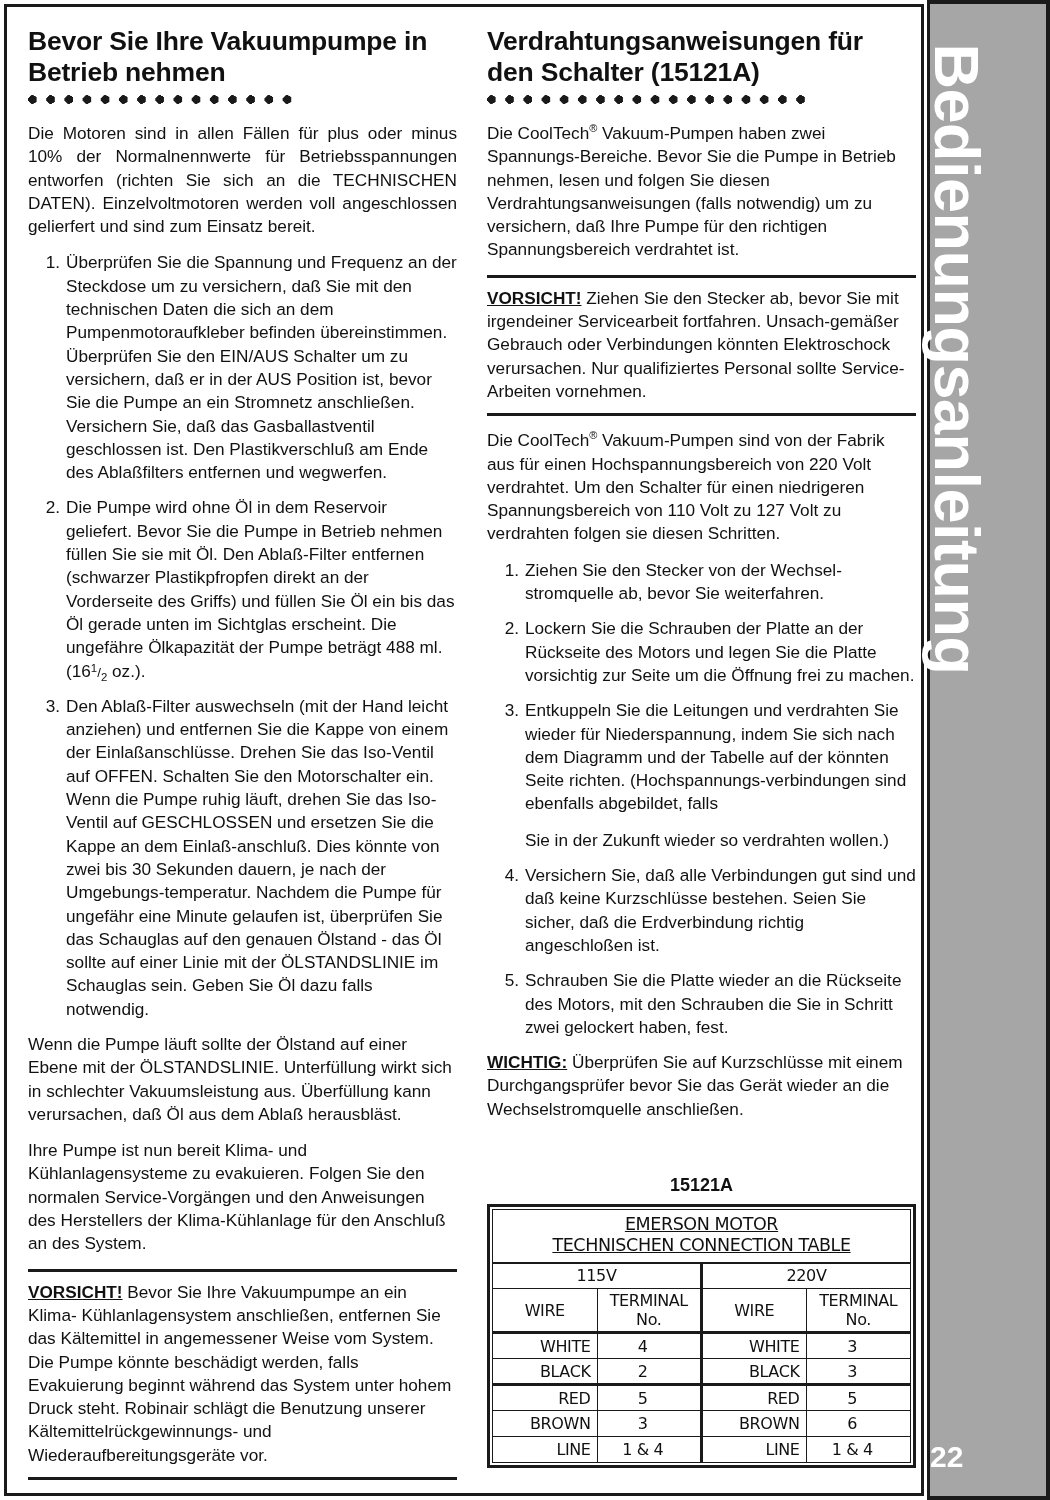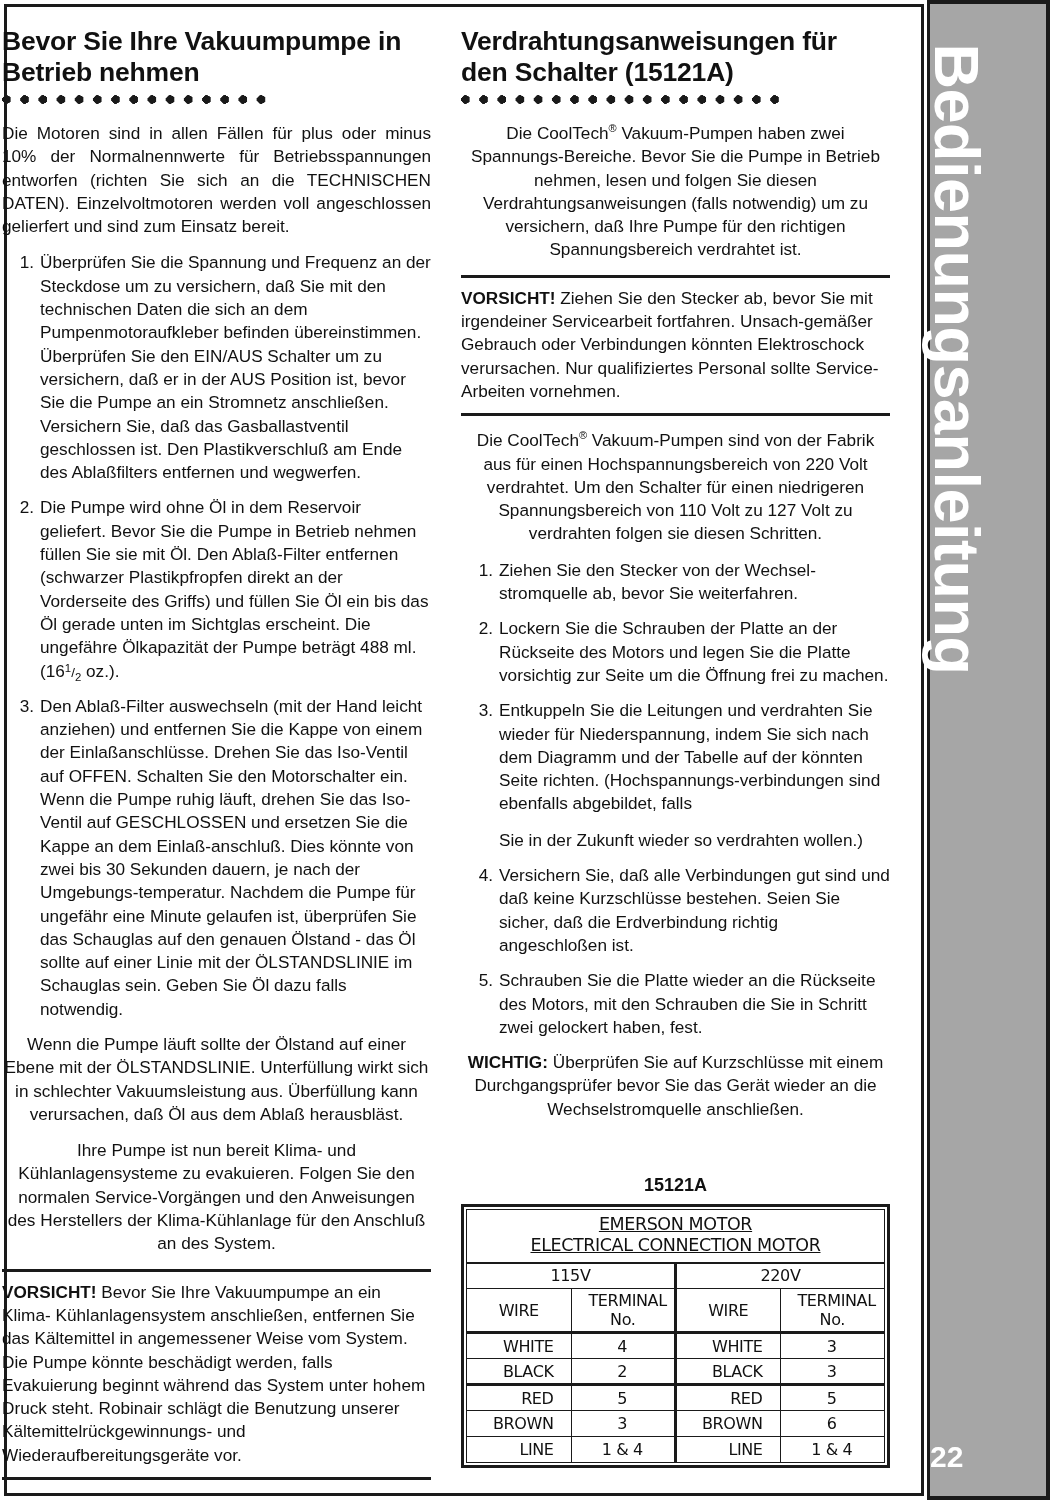--- a/index.html
+++ b/index.html
@@ -66,21 +66,21 @@
     text-align: left;
     color: #ffffff;
     font-size: 30px;
     font-weight: bold;
     padding-right: 2px;
   }
 
   
   .columns {
     position: absolute;
-    left: 2px;
+    left: 28px;
     top: 26px;
     width: 888px;
     height: 1448px;
     display: flex;
     gap: 30px;
   }
 
   .col {
     width: 429px;
     position: relative;
@@ -104,21 +104,20 @@
     background-repeat: repeat-x;
   }
   .dot-rule.left  { width: 268px; }
   .dot-rule.right { width: 322px; }
 
   p.body {
     font-size: 17.2px;
     line-height: 1.355;
     color: #111111;
     margin: 0 0 13px 0;
-    text-align: center;
   }
   p.body.justify { text-align: justify; }
 
   ol.steps {
     list-style: none;
     margin: 0 0 10px 0;
     padding: 0;
   }
   ol.steps > li {
     position: relative;
@@ -144,21 +143,21 @@
     border-top: 3px solid #1a1a1a;
     border-bottom: 3px solid #1a1a1a;
     padding: 9px 0 10px 0;
     margin: 6px 0 13px 0;
   }
   .rule-box p {
     font-size: 17.2px;
     line-height: 1.355;
     color: #111111;
   }
-  .lead { font-weight: bold; }
+  .lead { font-weight: bold; text-decoration: underline; }
 
   sup.reg { font-size: 0.64em; vertical-align: super; line-height: 0; }
   .frac { font-size: 0.78em; }
   .frac sup { font-size: 0.85em; vertical-align: super; line-height: 0; }
   .frac sub { font-size: 0.85em; vertical-align: sub; line-height: 0; }
 
   
   .table-wrap {
     position: absolute;
     left: 0;
@@ -180,21 +179,21 @@
   table.conn {
     width: 100%;
     border-collapse: collapse;
     font-family: "DejaVu Sans", sans-serif;
     font-size: 14.5px;
     color: #111111;
     table-layout: fixed;
   }
   table.conn td {
     border: 1.5px solid #1a1a1a;
-    padding: 2px 17px;
+    padding: 2px 6px;
     height: 26px;
     vertical-align: middle;
     letter-spacing: -0.4px;
   }
   table.conn td.title {
     text-align: center;
     line-height: 1.22;
     padding: 4px 4px 5px 4px;
     font-size: 17.5px;
     border-bottom-width: 2px;
@@ -296,21 +295,21 @@
       <p class="body"><span class="lead">WICHTIG:</span><span> Überprüfen Sie auf Kurzschlüsse mit einem Durchgangsprüfer bevor Sie das Gerät wieder an die Wechselstromquelle anschließen.</span></p>
 
       <div class="table-wrap">
         <div class="table-caption">15121A</div>
         <div class="table-outer">
           <table class="conn">
             <tbody>
               <tr>
                 <td class="title" colspan="4">
                   <span>EMERSON MOTOR</span><br>
-                  <span>ELECTRICAL CONNECTION MOTOR</span>
+                  <span>TECHNISCHEN CONNECTION TABLE</span>
                 </td>
               </tr>
               <tr>
                 <td class="volt split-l" colspan="2">115V</td>
                 <td class="volt" colspan="2">220V</td>
               </tr>
               <tr>
                 <td class="chead">WIRE</td>
                 <td class="chead split-l">TERMINAL No.</td>
                 <td class="chead">WIRE</td>

